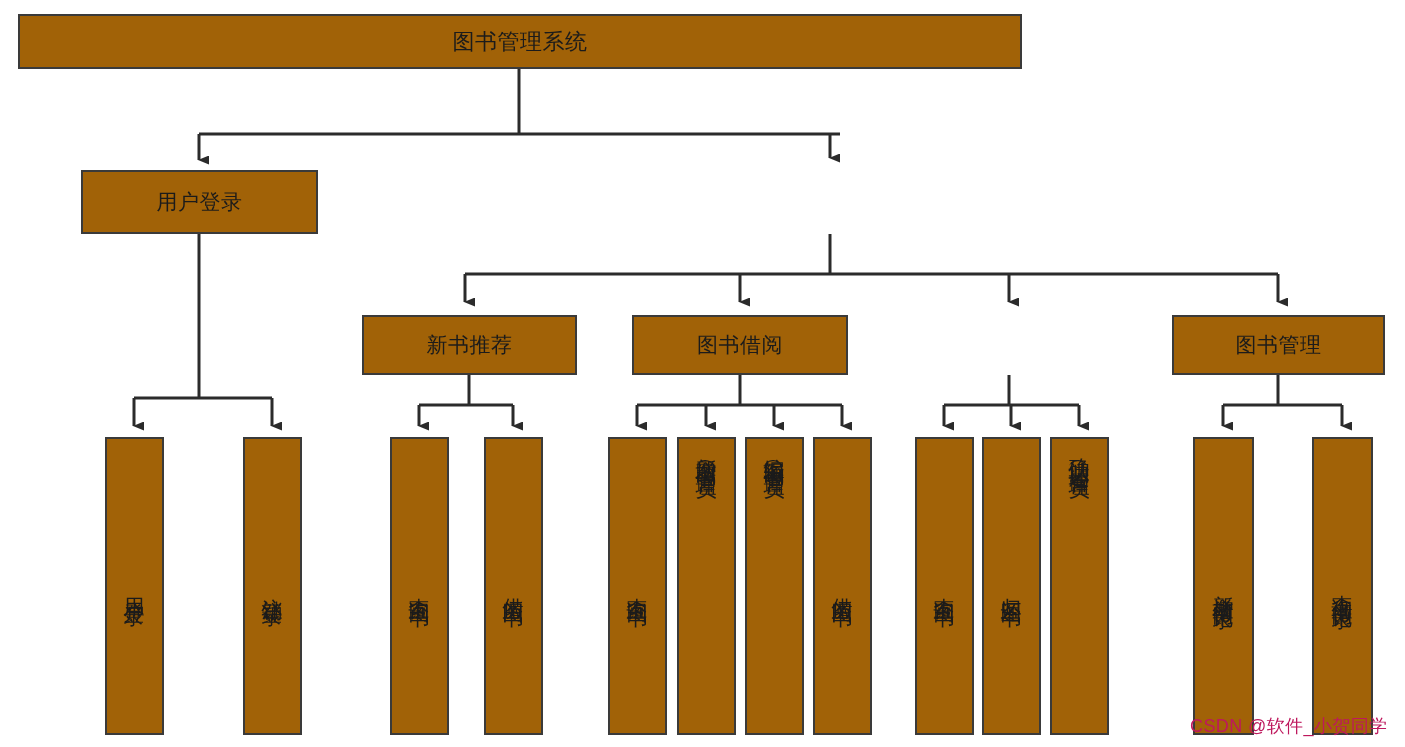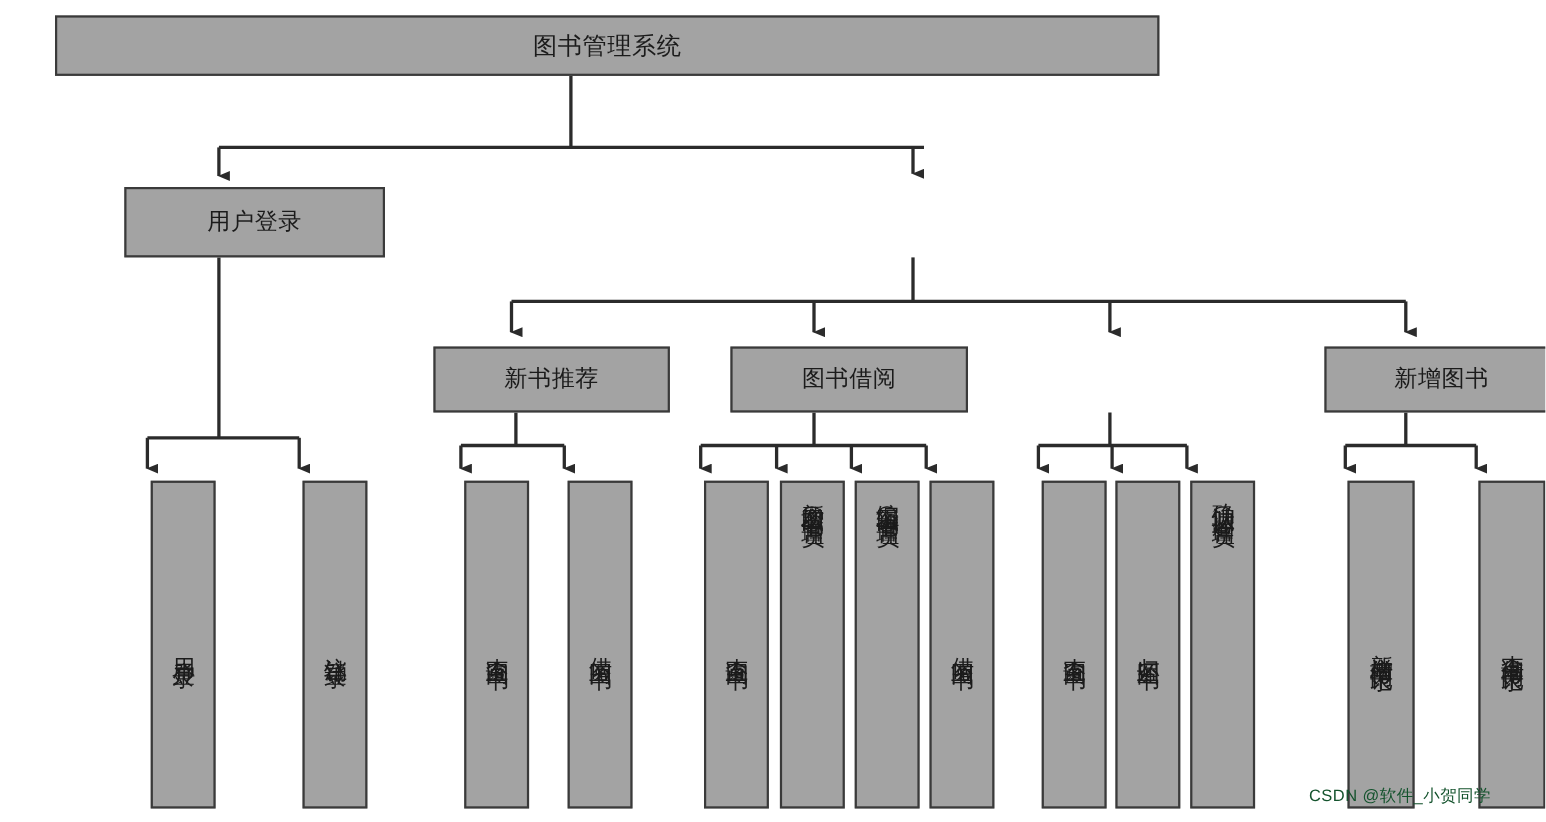--- a/index.html
+++ b/index.html
@@ -21,27 +21,26 @@
   #edge-layer {
     position: absolute;
     left: 0;
     top: 0;
     width: 1405px;
     height: 747px;
   }
   .node {
     position: absolute;
     box-sizing: border-box;
-    background: #a3a3a3;
+    background: #a16207;
     border: 2.6px solid #3a3a3a;
     display: flex;
     align-items: center;
     justify-content: center;
     z-index: 3;
-    margin-left: 32px;
   }
   .node-label {
     color: #1b1b1b;
     line-height: 1.08;
     white-space: nowrap;
     text-align: center;
   }
   .node.horizontal .node-label {
     font-size: 21px;
     letter-spacing: 0.5px;
@@ -61,22 +60,22 @@
     letter-spacing: 3px;
     line-height: 1;
     white-space: nowrap;
   }
   .node.vertical.centered {
     align-items: center;
   }
   .watermark {
     position: absolute;
     z-index: 6;
-    color: #14532d;
-    font-size: 15px;
+    color: #be185d;
+    font-size: 18px;
     white-space: nowrap;
     letter-spacing: 0.4px;
     pointer-events: none;
   }
 </style>
 </head>
 <body>
 
 <div id="diagram-root">
 
@@ -138,21 +137,21 @@
     <span class="node-label">用户登录</span>
   </div>
 
   <div class="node horizontal" style="left:632px; top:315px; width:216px; height:60px;">
     <span class="node-label">图书借阅</span>
   </div>
   <div class="node horizontal" style="left:362px; top:315px; width:215px; height:60px;">
     <span class="node-label">新书推荐</span>
   </div>
   <div class="node horizontal" style="left:1172px; top:315px; width:213px; height:60px;">
-    <span class="node-label">新增图书</span>
+    <span class="node-label">图书管理</span>
   </div>
 
   <div class="node vertical centered" style="left:105px; top:437px; width:59px; height:298px;">
     <span class="node-label">用户登录</span>
   </div>
   <div class="node vertical centered" style="left:243px; top:437px; width:59px; height:298px;">
     <span class="node-label">注销登录</span>
   </div>
 
   <div class="node vertical centered" style="left:390px; top:437px; width:59px; height:298px;">

